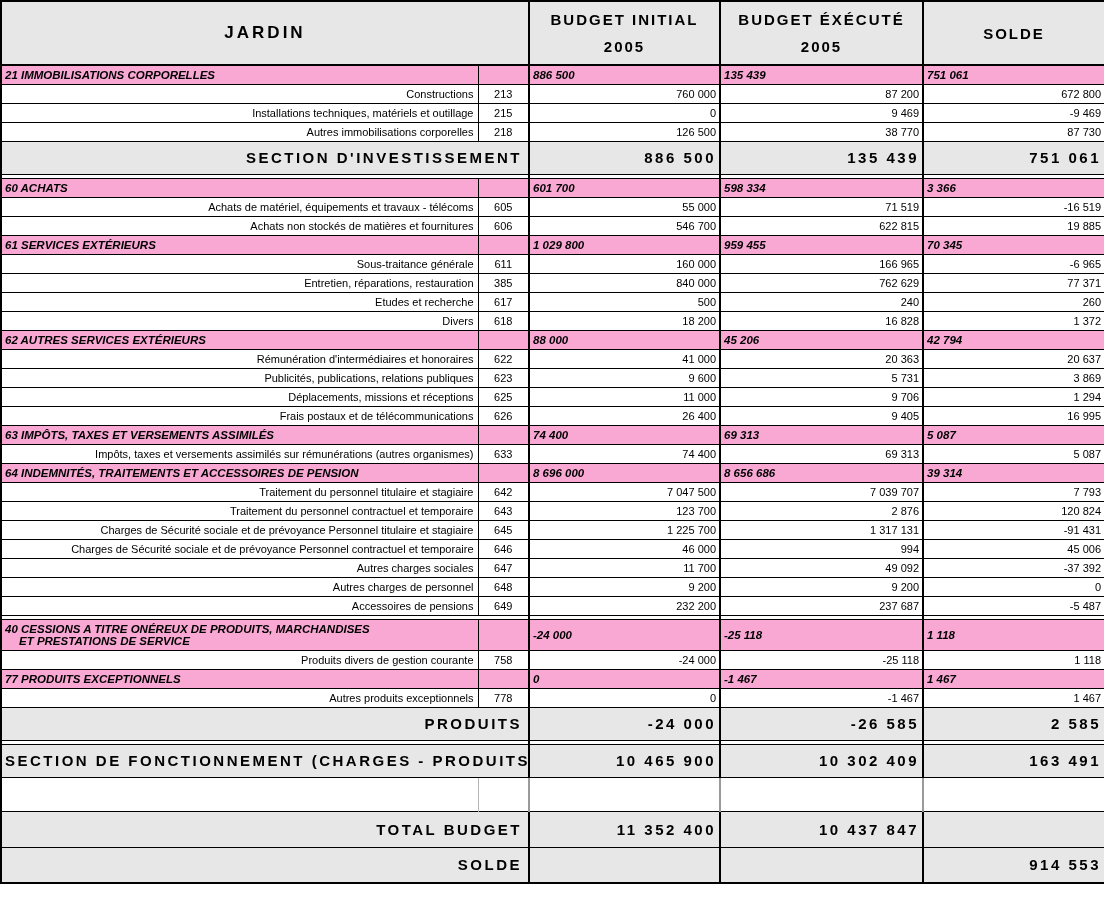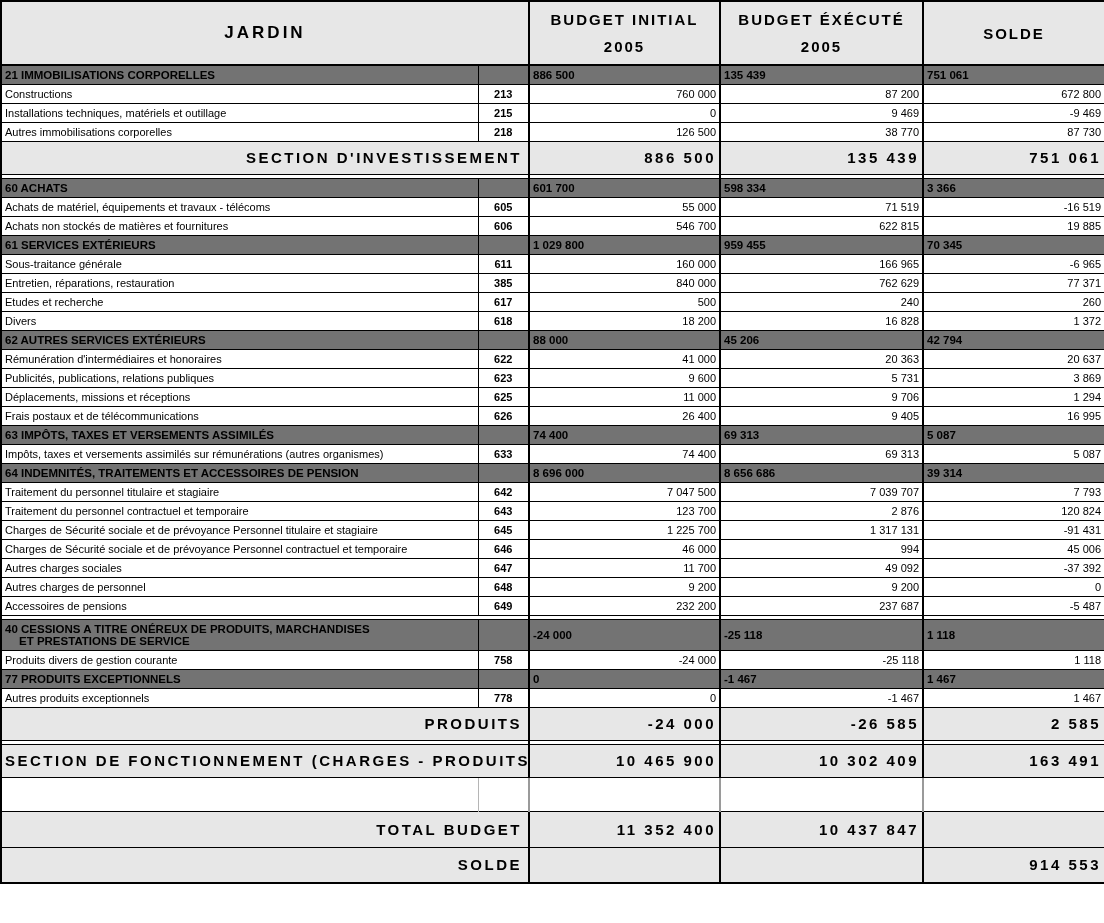--- a/index.html
+++ b/index.html
@@ -35,26 +35,26 @@
     height: 64px;
     font-weight: bold;
     text-align: center;
   }
   th.h-label { font-size: 17px; letter-spacing: 3px; }
   th.h-val   { font-size: 15px; letter-spacing: 2px; }
   th.h-val .hline { line-height: 1.8; }
 
   
   .row-detail td { height: 19px; font-size: 11px; }
-  .d-lbl  { padding-right: 4px; }
-  .d-code { text-align: center; font-weight: bold; font-size: 11.5px; }
+  .d-lbl  { text-align: right; padding-right: 4px; }
+  .d-code { text-align: center; font-weight: normal; font-size: 11.5px; }
   .d-val  { text-align: right; }
 
   
-  .row-group td, .row-group2 td { font-weight: bold; font-size: 11.5px; background: #737373; }
+  .row-group td, .row-group2 td { font-weight: bold; font-size: 11.5px; background: #f9a8d4; font-style: italic; }
   .row-group td  { height: 19px; }
   .row-group2 td { height: 31px; }
   .g-lbl { text-align: left; }
   .g-val { text-align: left; }
   .g-line2 { padding-left: 14px; }
 
   
   .row-total td {
     background: #e7e7e7;
     font-weight: bold;

